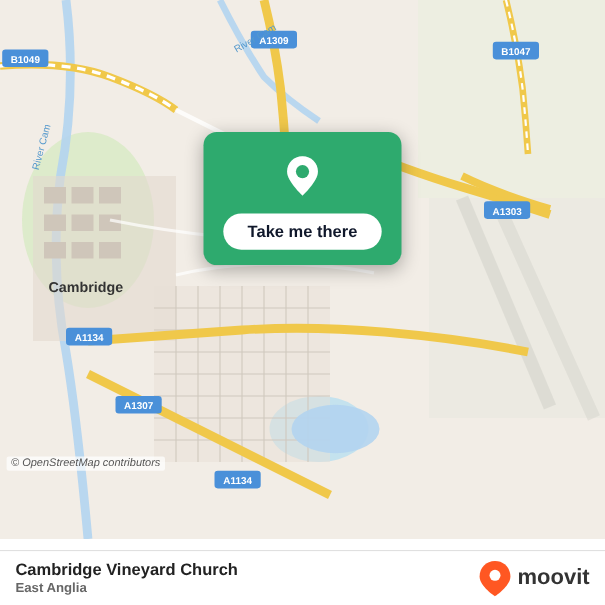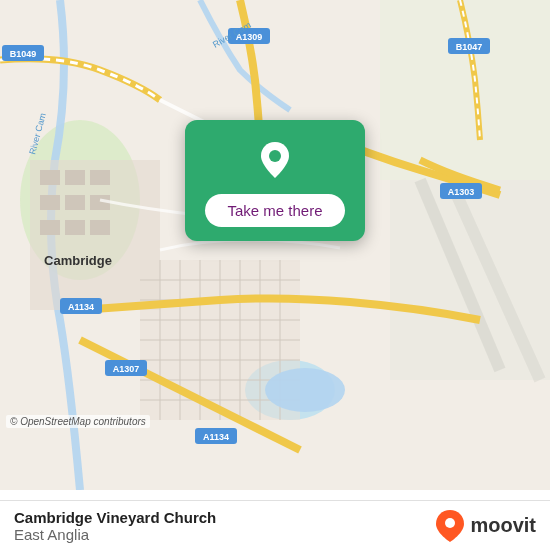--- a/index.html
+++ b/index.html
@@ -54,26 +54,26 @@
     }
 
     #pin-icon {
       width: 44px;
       height: 44px;
       margin-bottom: 12px;
     }
 
     #take-me-there-btn {
       background-color: white;
-      color: #701a75;
+      color: #0f172a;
       border: none;
       border-radius: 20px;
       padding: 8px 22px;
       font-size: 15px;
-      font-weight: 400;
+      font-weight: 700;
       cursor: pointer;
       white-space: nowrap;
     }
 
     
     #bottom-bar {
       width: 550px;
       height: 50px;
       background-color: white;
       display: flex;
@@ -91,22 +91,23 @@
       flex-direction: column;
     }
 
     #place-name {
       font-size: 15px;
       font-weight: 700;
       color: #222;
     }
 
     #place-region {
-      font-size: 15px;
+      font-size: 12px;
       color: #666;
+      font-weight: bold;
     }
 
     #moovit-logo {
       display: flex;
       align-items: center;
       gap: 4px;
       text-align: right;
     }
 
     #moovit-text {

